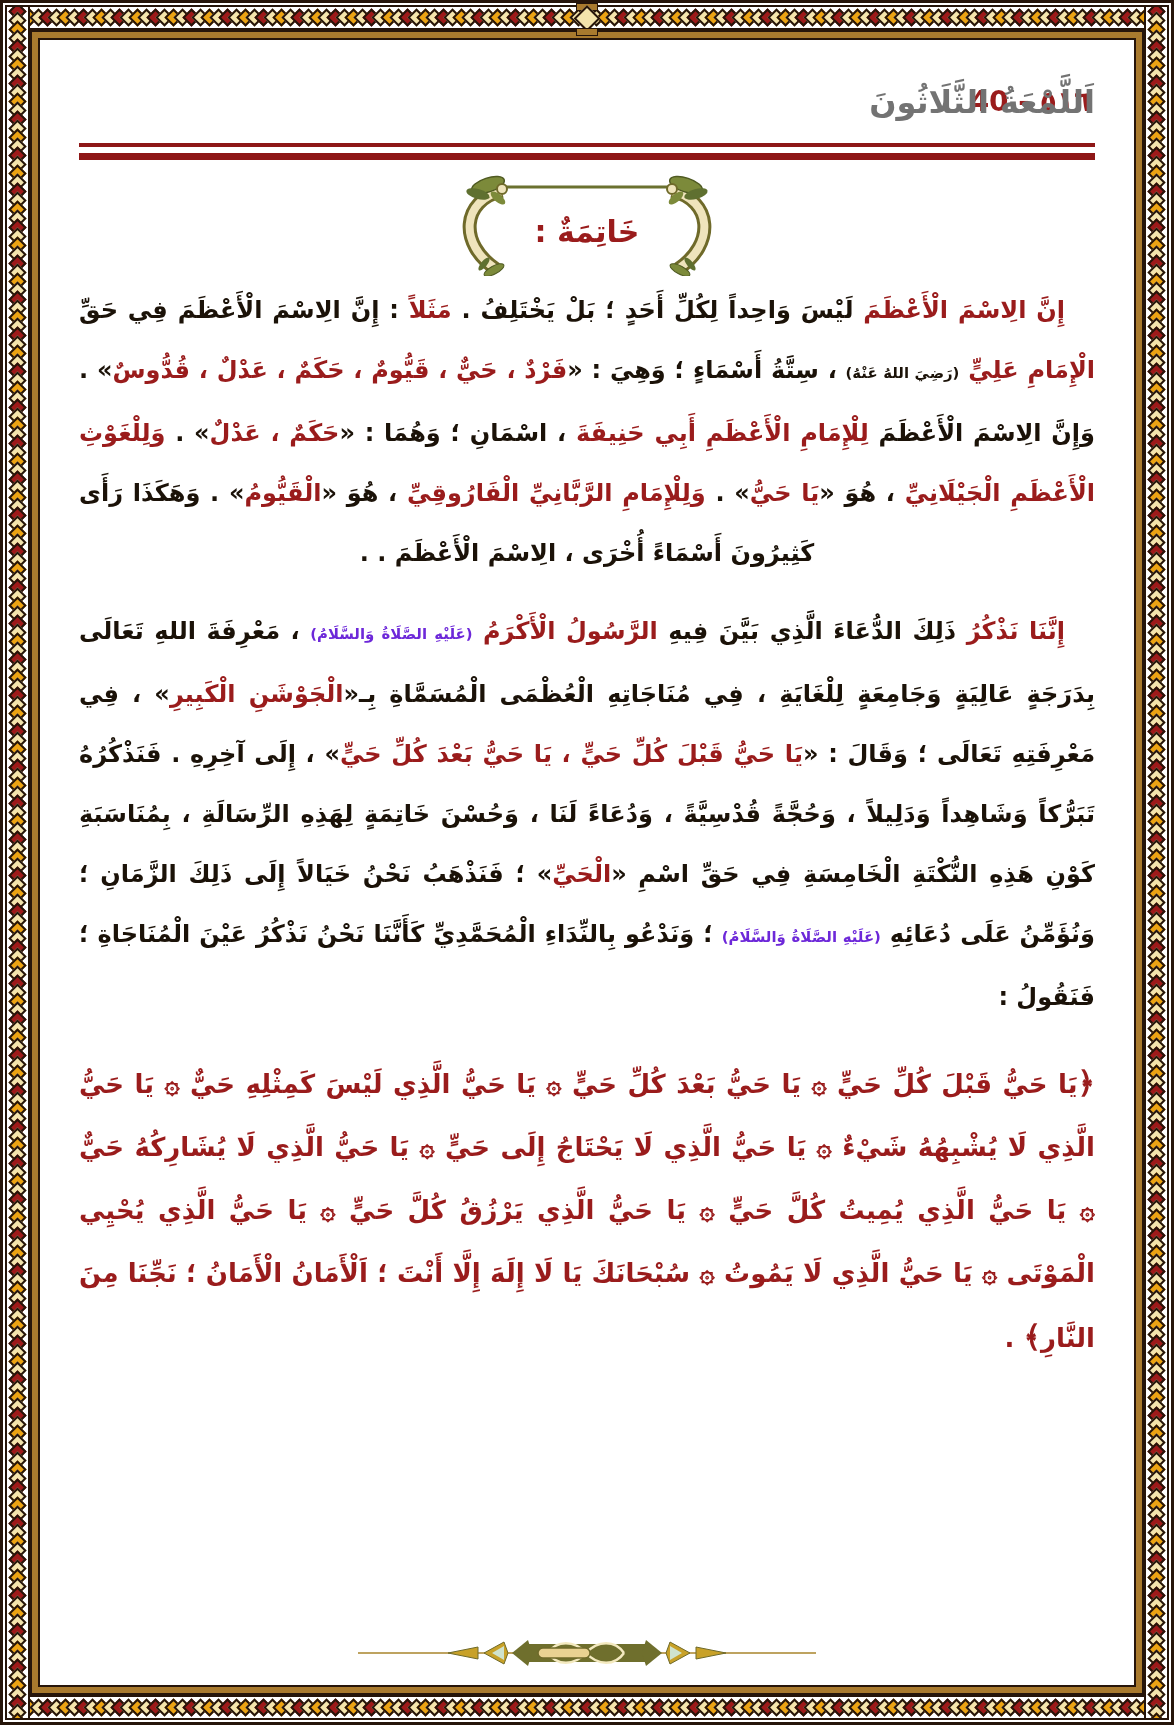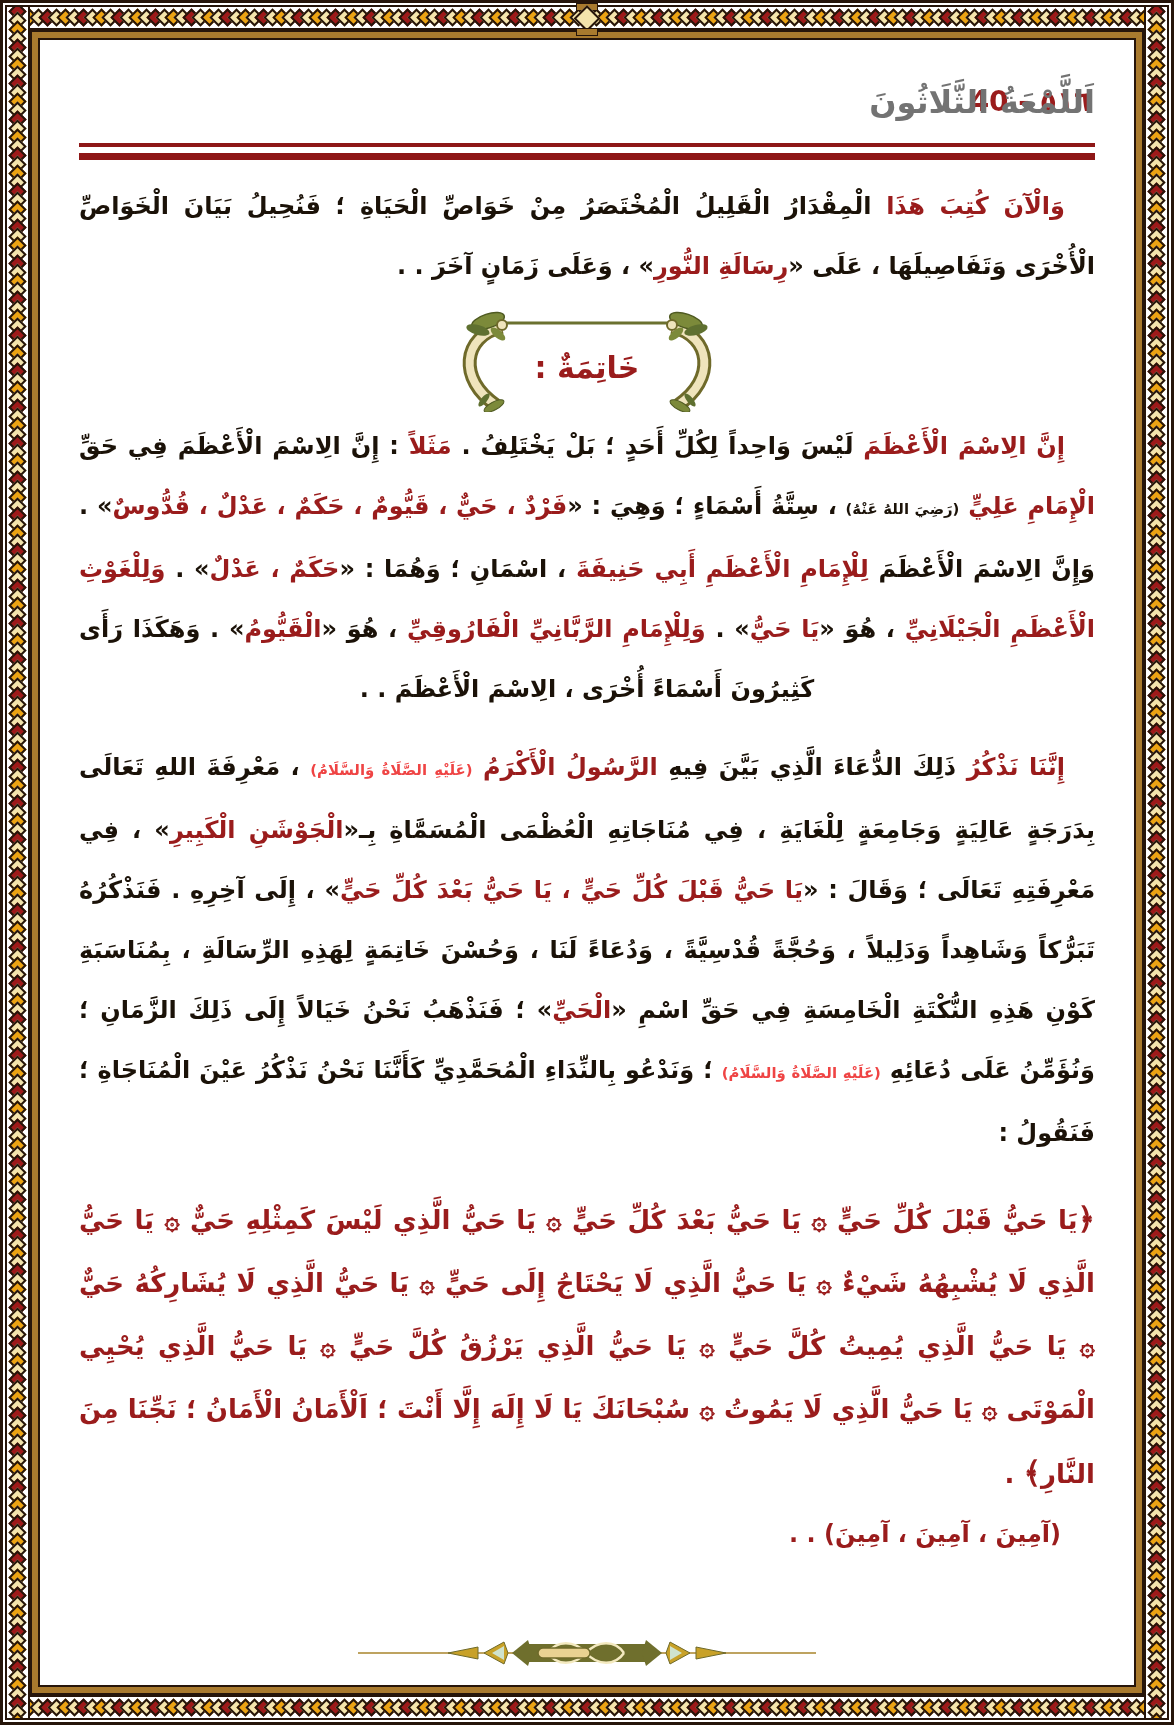--- a/index.html
+++ b/index.html
@@ -29,21 +29,21 @@
   .page-number{position:absolute;right:4px;top:0;color:#9a1c1c;font-weight:bold;font-size:28px;line-height:62px;}
   .double-rule{margin-top:10px;height:6px;border-top:4px solid #8e1717;border-bottom:7px solid #8e1717;}
   p{margin:0;}
   .para{
     font-size:24px;font-weight:bold;color:#1b1208;line-height:60px;
     text-align:justify;text-indent:30px;
   }
   .seg-black{color:#1b1208;}
   .seg-red{color:#9a1c1c;}
   .seg-black-small{color:#1b1208;font-size:0.62em;}
-  .seg-red-small{color:#ef4444;font-size:0.62em;}
+  .seg-red-small{color:#6d28d9;font-size:0.62em;}
   .seg-bigbracket{color:#9a1c1c;font-size:1.15em;}
   .seg-blue{color:#2c3d9b;}
   .seg-vbracket{color:#9a1c1c;font-size:1.2em;}
   .seg-vrosette{color:#9a1c1c;}
   .p1{margin-top:16px;}
   .center-last{text-align-last:center;margin-top:4px;}
   .p3{margin-top:18px;}
   .prayer{margin-top:24px;color:#9a1c1c;font-size:26px;line-height:63px;text-indent:0;}
   .amin{margin-top:2px;color:#9a1c1c;text-align:right;text-indent:34px;line-height:52px;}
   .verse{margin-top:10px;text-align:center;text-indent:0;font-size:28px;line-height:60px;color:#2c3d9b;}
@@ -718,21 +718,20 @@
 
   <div class="content">
 
     <div class="header">
       <div class="page-number">٥١٦ - 40</div>
       <div class="title">اَللَّمْعَةُ الثَّلَاثُونَ</div>
     </div>
 
     <div class="double-rule"></div>
 
-    <p class="para p1"><span class="seg-red">وَالْآنَ كُتِبَ هَذَا </span><span class="seg-black">الْمِقْدَارُ الْقَلِيلُ الْمُخْتَصَرُ مِنْ خَوَاصِّ الْحَيَاةِ ؛ فَنُحِيلُ بَيَانَ الْخَوَاصِّ الْأُخْرَى وَتَفَاصِيلَهَا ، عَلَى «</span><span class="seg-red">رِسَالَةِ النُّورِ</span><span class="seg-black">» ، وَعَلَى زَمَانٍ آخَرَ . .</span></p>
 
     <div class="khatimah">
       <svg viewBox="0 0 330 104" aria-hidden="true">
         <path d="M76 15 H254" stroke="#6b712f" stroke-width="3" fill="none"></path>
 
         <g>
           <path d="M80 19 C 40 28, 36 72, 74 97" fill="none" stroke="#6f6a2a" stroke-width="14"></path>
           <path d="M80 19 C 40 28, 36 72, 74 97" fill="none" stroke="#efe4bc" stroke-width="8"></path>
           <ellipse cx="66" cy="13" rx="17" ry="7" fill="#7c8a3a" stroke="#4f5a22" stroke-width="1.5" transform="rotate(-18 66 13)"></ellipse>
           <ellipse cx="56" cy="22" rx="12" ry="5" fill="#5f7030" transform="rotate(16 56 22)"></ellipse>
@@ -755,21 +754,20 @@
       </svg>
       <div class="khatimah-label">خَاتِمَةٌ :</div>
     </div>
 
     <p class="para center-last"><span class="seg-red">إِنَّ الِاسْمَ الْأَعْظَمَ</span><span class="seg-black"> لَيْسَ وَاحِداً لِكُلِّ أَحَدٍ ؛ بَلْ يَخْتَلِفُ . </span><span class="seg-red">مَثَلاً</span><span class="seg-black"> : إِنَّ الِاسْمَ الْأَعْظَمَ فِي حَقِّ </span><span class="seg-red">الْإِمَامِ عَلِيٍّ</span><span class="seg-black"> </span><span class="seg-black-small">(رَضِيَ اللهُ عَنْهُ)</span><span class="seg-black"> ، سِتَّةُ أَسْمَاءٍ ؛ وَهِيَ : «</span><span class="seg-red">فَرْدٌ ، حَيٌّ ، قَيُّومٌ ، حَكَمٌ ، عَدْلٌ ، قُدُّوسٌ</span><span class="seg-black">» . وَإِنَّ الِاسْمَ الْأَعْظَمَ </span><span class="seg-red">لِلْإِمَامِ الْأَعْظَمِ أَبِي حَنِيفَةَ</span><span class="seg-black"> ، اسْمَانِ ؛ وَهُمَا : «</span><span class="seg-red">حَكَمٌ ، عَدْلٌ</span><span class="seg-black">» . </span><span class="seg-red">وَلِلْغَوْثِ الْأَعْظَمِ الْجَيْلَانِيِّ</span><span class="seg-black"> ، هُوَ «</span><span class="seg-red">يَا حَيُّ</span><span class="seg-black">» . </span><span class="seg-red">وَلِلْإِمَامِ الرَّبَّانِيِّ الْفَارُوقِيِّ</span><span class="seg-black"> ، هُوَ «</span><span class="seg-red">الْقَيُّومُ</span><span class="seg-black">» . وَهَكَذَا رَأَى كَثِيرُونَ أَسْمَاءً أُخْرَى ، الِاسْمَ الْأَعْظَمَ . .</span></p>
 
     <p class="para p3"><span class="seg-red">إِنَّنَا نَذْكُرُ</span><span class="seg-black"> ذَلِكَ الدُّعَاءَ الَّذِي بَيَّنَ فِيهِ </span><span class="seg-red">الرَّسُولُ الْأَكْرَمُ</span><span class="seg-black"> </span><span class="seg-red-small">(عَلَيْهِ الصَّلَاةُ وَالسَّلَامُ)</span><span class="seg-black"> ، مَعْرِفَةَ اللهِ تَعَالَى بِدَرَجَةٍ عَالِيَةٍ وَجَامِعَةٍ لِلْغَايَةِ ، فِي مُنَاجَاتِهِ الْعُظْمَى الْمُسَمَّاةِ بِـ«</span><span class="seg-red">الْجَوْشَنِ الْكَبِيرِ</span><span class="seg-black">» ، فِي مَعْرِفَتِهِ تَعَالَى ؛ وَقَالَ : «</span><span class="seg-red">يَا حَيُّ قَبْلَ كُلِّ حَيٍّ ، يَا حَيُّ بَعْدَ كُلِّ حَيٍّ</span><span class="seg-black">» ، إِلَى آخِرِهِ . فَنَذْكُرُهُ تَبَرُّكاً وَشَاهِداً وَدَلِيلاً ، وَحُجَّةً قُدْسِيَّةً ، وَدُعَاءً لَنَا ، وَحُسْنَ خَاتِمَةٍ لِهَذِهِ الرِّسَالَةِ ، بِمُنَاسَبَةِ كَوْنِ هَذِهِ النُّكْتَةِ الْخَامِسَةِ فِي حَقِّ اسْمِ «</span><span class="seg-red">الْحَيِّ</span><span class="seg-black">» ؛ فَنَذْهَبُ نَحْنُ خَيَالاً إِلَى ذَلِكَ الزَّمَانِ ؛ وَنُؤَمِّنُ عَلَى دُعَائِهِ </span><span class="seg-red-small">(عَلَيْهِ الصَّلَاةُ وَالسَّلَامُ)</span><span class="seg-black"> ؛ وَنَدْعُو بِالنِّدَاءِ الْمُحَمَّدِيِّ كَأَنَّنَا نَحْنُ نَذْكُرُ عَيْنَ الْمُنَاجَاةِ ؛ فَنَقُولُ :</span></p>
 
     <p class="para prayer"><span class="seg-bigbracket">﴿</span><span class="seg-red">يَا حَيُّ قَبْلَ كُلِّ حَيٍّ ۞ يَا حَيُّ بَعْدَ كُلِّ حَيٍّ ۞ يَا حَيُّ الَّذِي لَيْسَ كَمِثْلِهِ حَيٌّ ۞ يَا حَيُّ الَّذِي لَا يُشْبِهُهُ شَيْءٌ ۞ يَا حَيُّ الَّذِي لَا يَحْتَاجُ إِلَى حَيٍّ ۞ يَا حَيُّ الَّذِي لَا يُشَارِكُهُ حَيٌّ ۞ يَا حَيُّ الَّذِي يُمِيتُ كُلَّ حَيٍّ ۞ يَا حَيُّ الَّذِي يَرْزُقُ كُلَّ حَيٍّ ۞ يَا حَيُّ الَّذِي يُحْيِي الْمَوْتَى ۞ يَا حَيُّ الَّذِي لَا يَمُوتُ ۞ سُبْحَانَكَ يَا لَا إِلَهَ إِلَّا أَنْتَ ؛ اَلْأَمَانُ الْأَمَانُ ؛ نَجِّنَا مِنَ النَّارِ</span><span class="seg-bigbracket">﴾</span><span class="seg-red"> .</span></p>
 
-    <p class="para amin"><span class="seg-red">(آمِينَ ، آمِينَ ، آمِينَ) . .</span></p>
 
 
     <div class="divider">
       <svg viewBox="0 0 470 42" aria-hidden="true">
         <path d="M6 21 H464" stroke="#a9842b" stroke-width="1.5" fill="none"></path>
 
         <polygon points="96,21 126,15 126,27" fill="#c8a128" stroke="#6f6a2a" stroke-width="1"></polygon>
         <polygon points="132,21 152,10 156,21 152,32" fill="#c8a128" stroke="#6f6a2a" stroke-width="1"></polygon>
         <polygon points="140,21 152,14 152,28" fill="#cfe3ce"></polygon>
 

